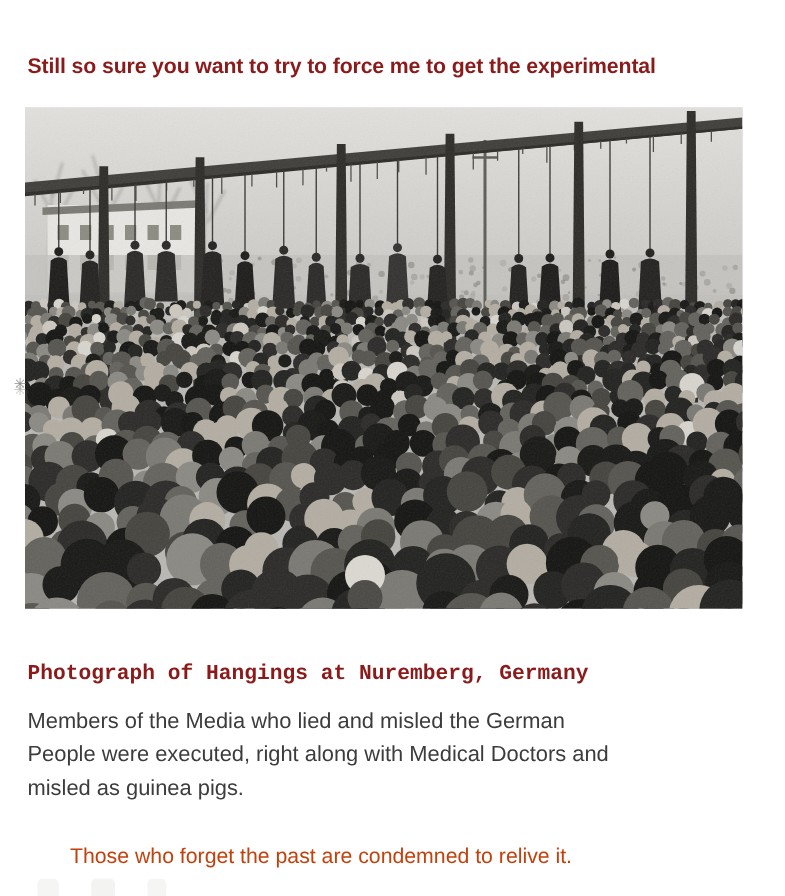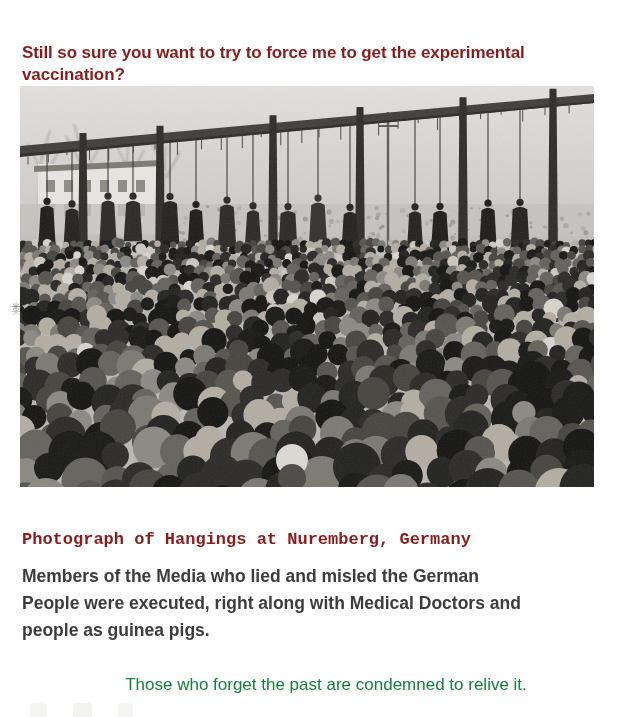--- a/index.html
+++ b/index.html
@@ -27,36 +27,35 @@
   }
   .caption-heading{
     position:absolute;left:22px;top:515px;width:580px;
     font-size:17px;font-weight:bold;color:var(--red);
     line-height:21px;white-space:nowrap;font-family:Liberation Mono, monospace;
   }
   .body-par{
     position:absolute;left:22px;top:545px;width:590px;
     font-size:17.5px;color:var(--body);line-height:27px;
   }
-  .body-par .bl{display:block;white-space:nowrap;font-weight:bold;}
+  .body-par .bl{display:block;white-space:nowrap;}
   .quote{
     position:absolute;left:56px;top:656px;width:540px;
-    font-size:17px;color:#15803d;line-height:24px;white-space:nowrap;text-align:center;
+    font-size:17px;color:#c2410c;line-height:24px;white-space:nowrap;
   }
   .cutoff{position:absolute;top:703px;height:22px;border-radius:4px;background:#f5f5f4;}
   .cutoff.c1{left:30px;width:17px;}
   .cutoff.c2{left:73px;width:19px;background:#f3f3f2;}
   .cutoff.c3{left:118px;width:15px;}
 </style>
 </head>
 <body>
 
 <h1 class="headline">
   <span class="hl">Still so sure you want to try to force me to get the experimental</span>
-  <span class="hl">vaccination?</span>
 </h1>
 
 <figure class="photo" aria-label="black-and-white photograph of a large crowd watching bodies hanging from a long multi-post gallows">
   <svg id="scene" viewBox="0 0 574 401" xmlns="http://www.w3.org/2000/svg">
     <defs>
       <linearGradient id="sky" x1="0" y1="0" x2="0" y2="1">
         <stop offset="0" stop-color="#e2e1de"></stop>
         <stop offset="0.45" stop-color="#d3d2cf"></stop>
         <stop offset="1" stop-color="#c2c1be"></stop>
       </linearGradient>
@@ -1313,20 +1312,20 @@
   </svg>
 </figure>
 
 <span class="artifact">✳</span>
 
 <h2 class="caption-heading">Photograph of Hangings at Nuremberg, Germany</h2>
 
 <p class="body-par">
   <span class="bl">Members of the Media who lied and misled the German</span>
   <span class="bl">People were executed, right along with Medical Doctors and</span>
-  <span class="bl">people as guinea pigs.</span>
+  <span class="bl">misled as guinea pigs.</span>
 </p>
 
 <p class="quote">Those who forget the past are condemned to relive it.</p>
 
 <div class="cutoff c1"></div>
 <div class="cutoff c2"></div>
 <div class="cutoff c3"></div>
 
 </body></html>

